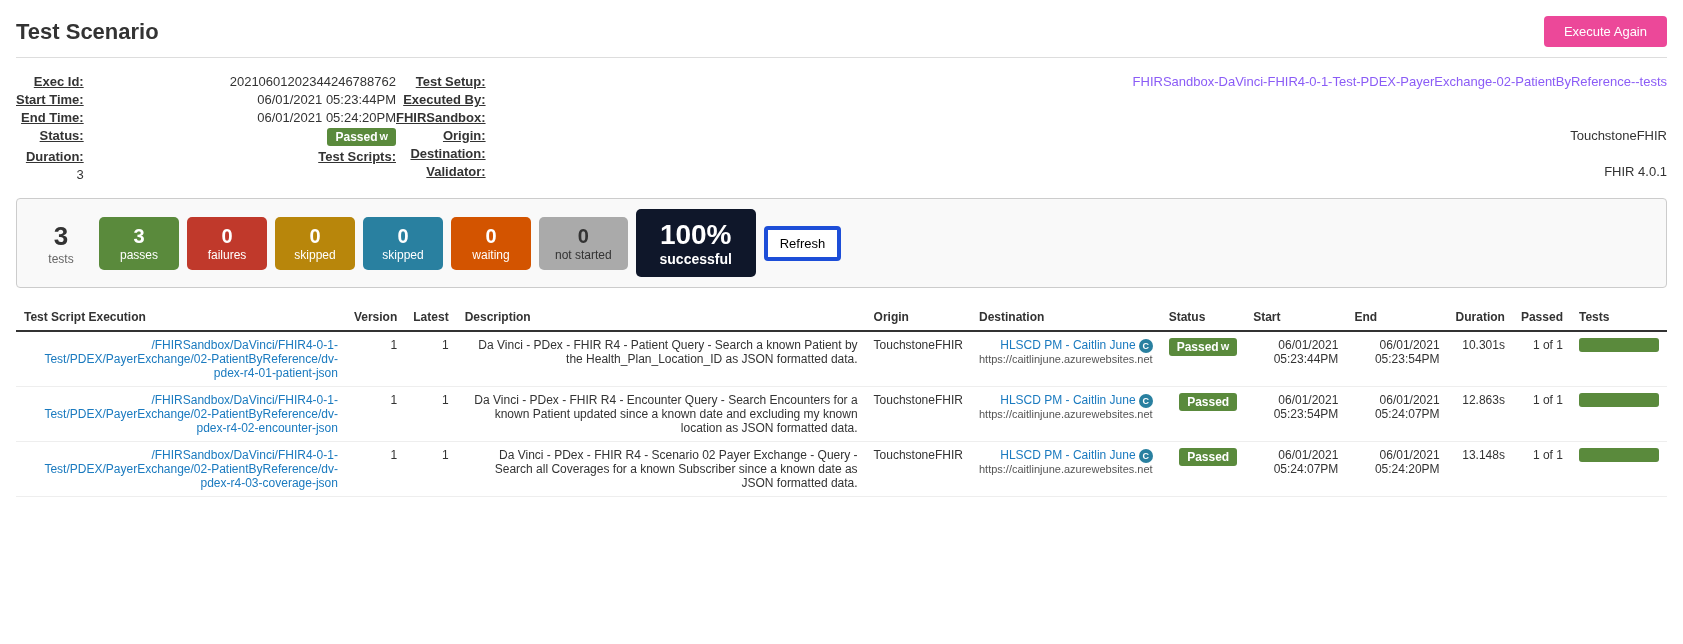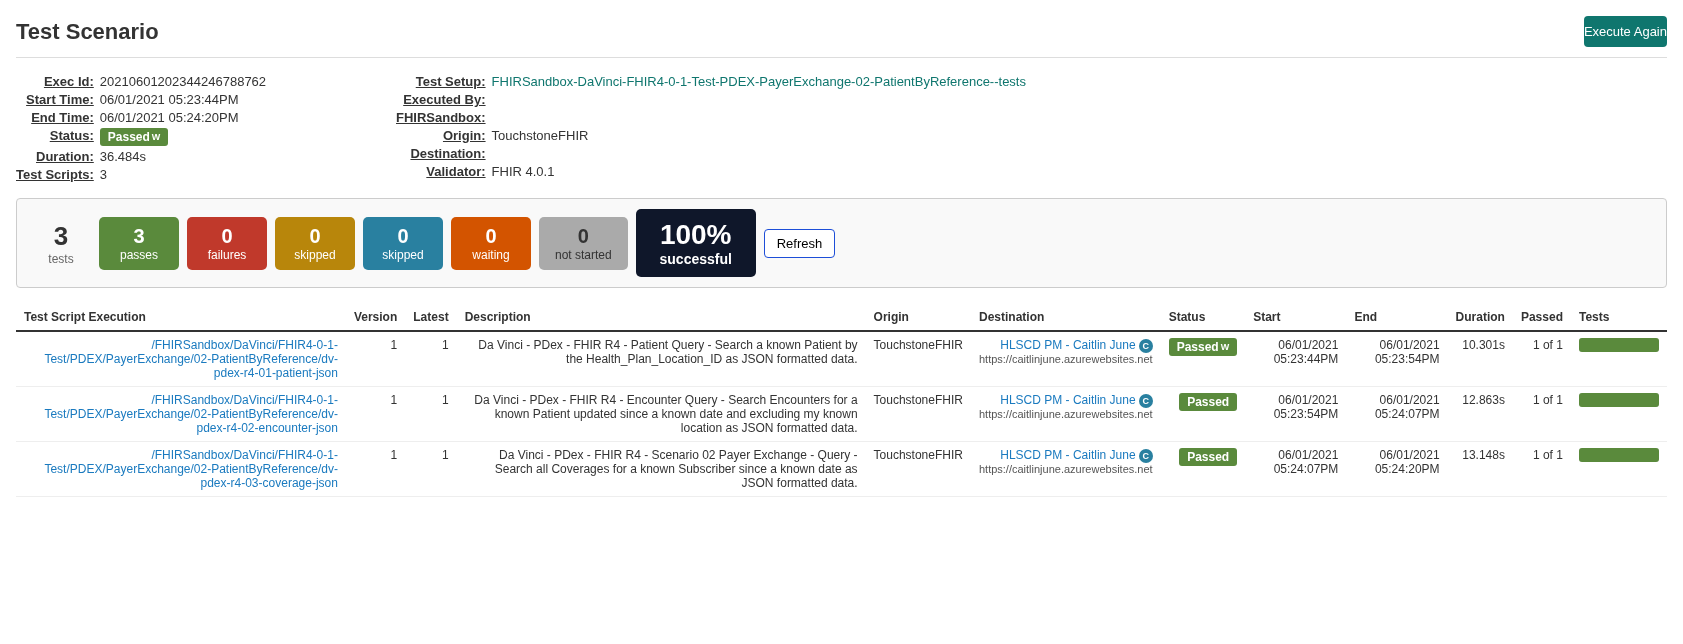--- a/index.html
+++ b/index.html
@@ -1,48 +1,48 @@
 <!DOCTYPE html>
 <html><head>
   <meta charset="utf-8">
   <style>
     * { box-sizing: border-box; margin: 0; padding: 0; }
     body { font-family: Arial, Helvetica, sans-serif; font-size: 13px; color: #333; background: #fff; padding: 16px; }
 
     .page-header { display: flex; justify-content: space-between; align-items: center; margin-bottom: 16px; border-bottom: 1px solid #ddd; padding-bottom: 10px; }
     .page-title { font-size: 22px; font-weight: bold; }
 
-    .execute-btn { background: #0f766e; color: #fff; border: none; padding: 8px 0; font-size: 13px; border-radius: 4px; cursor: pointer; }
+    .execute-btn { background: #ec4899; color: #fff; border: none; padding: 8px 20px; font-size: 13px; border-radius: 4px; cursor: pointer; }
 
     .info-grid { display: grid; grid-template-columns: 380px 1fr; gap: 4px 0; margin-bottom: 16px; }
     .info-left, .info-right { display: grid; grid-template-columns: auto 1fr; gap: 3px 6px; align-content: start; }
     .info-label { font-weight: bold; text-align: right; white-space: nowrap; text-decoration: underline; }
-    .info-value { color: #333; }
-    .info-value a { color: #0f766e; text-decoration: none; }
+    .info-value { color: #333; text-align: right; }
+    .info-value a { color: #8b5cf6; text-decoration: none; }
 
     .stats-bar { display: flex; align-items: center; gap: 8px; margin-bottom: 16px; border: 1px solid #ccc; border-radius: 4px; padding: 10px 14px; background: #f9f9f9; }
     .stat-total { text-align: center; min-width: 60px; }
     .stat-total .big-num { font-size: 26px; font-weight: bold; }
     .stat-total .label { font-size: 12px; color: #666; }
 
     .stat-pill { border-radius: 5px; color: #fff; text-align: center; padding: 8px 16px; min-width: 80px; cursor: pointer; }
     .stat-pill .num { font-size: 20px; font-weight: bold; }
     .stat-pill .lbl { font-size: 12px; }
     .pill-green { background: #5a8a3c; }
     .pill-red { background: #c0392b; }
     .pill-gold { background: #b8860b; }
     .pill-teal { background: #2980a0; }
     .pill-orange { background: #d35400; }
     .pill-gray { background: #aaa; color: #333; }
 
     .success-block { background: #0f172a; color: #fff; border-radius: 5px; padding: 10px 10px; text-align: center; min-width: 120px; }
     .success-block .pct { font-size: 28px; font-weight: bold; }
     .success-block .succ-lbl { font-size: 14px; font-weight: bold; }
 
-    .refresh-btn { background: #fff; border: 1px solid #1d4ed8; padding: 6px 12px; border-radius: 4px; cursor: pointer; font-size: 13px; }
+    .refresh-btn { background: #fff; border: 4px solid #1d4ed8; padding: 6px 12px; border-radius: 4px; cursor: pointer; font-size: 13px; }
 
     table { width: 100%; border-collapse: collapse; font-size: 12px; }
     thead tr { border-bottom: 2px solid #333; }
     th { text-align: left; padding: 6px 8px; font-weight: bold; font-size: 12px; white-space: nowrap; }
     td { padding: 6px 8px; vertical-align: top; border-bottom: 1px solid #eee; text-align: right; }
     td a { color: #1a7abf; text-decoration: none; }
 
     .passed-badge { display: inline-block; background: #5a8a3c; color: #fff; padding: 2px 8px; border-radius: 3px; font-size: 12px; font-weight: bold; }
     .passed-badge-w { display: inline-flex; align-items: center; background: #5a8a3c; color: #fff; padding: 2px 8px; border-radius: 3px; font-size: 12px; font-weight: bold; }
     .passed-badge-w sup { font-size: 9px; margin-left: 2px; }
@@ -76,21 +76,20 @@
 
     <span class="info-label">Status:</span>
     <span class="info-value">
       <span class="passed-badge-w">
         <span>Passed</span>
           <sup>W</sup>
       </span>
     </span>
 
     <span class="info-label">Duration:</span>
-    <span class="info-value">36.484s</span>
 
     <span class="info-label">Test Scripts:</span>
     <span class="info-value">3</span>
   </div>
 
   <div class="info-right">
     <span class="info-label">Test Setup:</span>
     <span class="info-value">
       <a href="#">FHIRSandbox-DaVinci-FHIR4-0-1-Test-PDEX-PayerExchange-02-PatientByReference--tests</a>
     </span>

